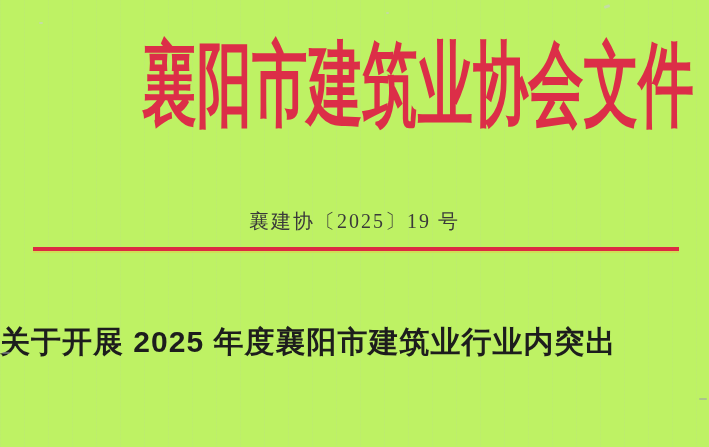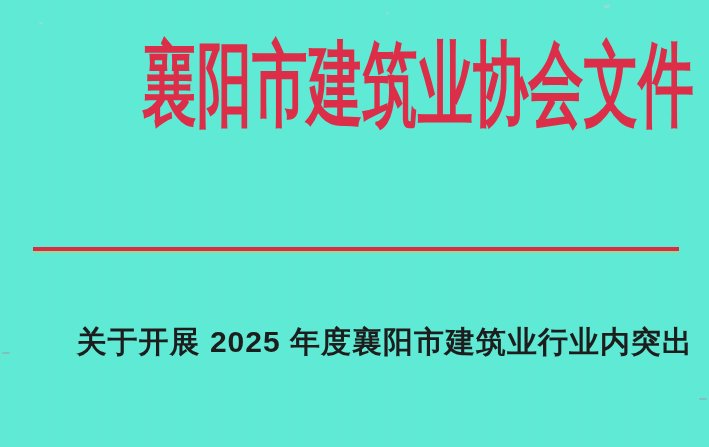--- a/index.html
+++ b/index.html
@@ -4,21 +4,21 @@
 <style>
   html, body {
     margin: 0;
     padding: 0;
     background: #ffffff;
   }
   .page {
     position: relative;
     width: 709px;
     height: 447px;
-    background: #5eead4;
+    background: #bef264;
     overflow: hidden;
     font-family: "Liberation Serif", "DejaVu Serif", serif;
   }
   
   .page::before {
     content: "";
     position: absolute;
     inset: 0;
     background: repeating-linear-gradient(
       to right,
@@ -60,22 +60,22 @@
     top: 247px;
     left: 33px;
     width: 646px;
     height: 4px;
     box-shadow: 0 2px 0 rgba(232, 196, 70, 0.45);
   }
   .notice-title {
     position: absolute;
     top: 324px;
     left: 0;
-    right: 16px;
-    text-align: right;
+    right: 8px;
+    text-align: left;
     font-family: "Liberation Sans", "DejaVu Sans", sans-serif;
     font-weight: bold;
     font-size: 30px;
     line-height: 36px;
     letter-spacing: 1px;
     white-space: nowrap;
   }
   .speck {
     position: absolute;
     background: #c9ced5;
@@ -89,20 +89,21 @@
   .speck-4 { left: 2px;   top: 352px; width: 8px; height: 2px; background: #9aa0a8; }
   .speck-5 { left: 699px; top: 398px; width: 8px; height: 2px; background: #9aa0a8; }
 </style>
 </head>
 <body>
 
 <div class="page">
 
   <div class="org-title" style="color: rgb(220, 46, 72);">襄阳市建筑业协会文件</div>
 
+  <div class="doc-number" style="color: rgb(58, 58, 58);">襄建协〔2025〕19 号</div>
 
   <div class="red-divider" style="background-color: rgb(220, 43, 67);"></div>
 
   <div class="notice-title" style="color: rgb(29, 29, 29);">
     <div>关于开展 2025 年度襄阳市建筑业行业内突出</div>
   </div>
 
   <div class="speck speck-1"></div>
   <div class="speck speck-2"></div>
   <div class="speck speck-3"></div>

